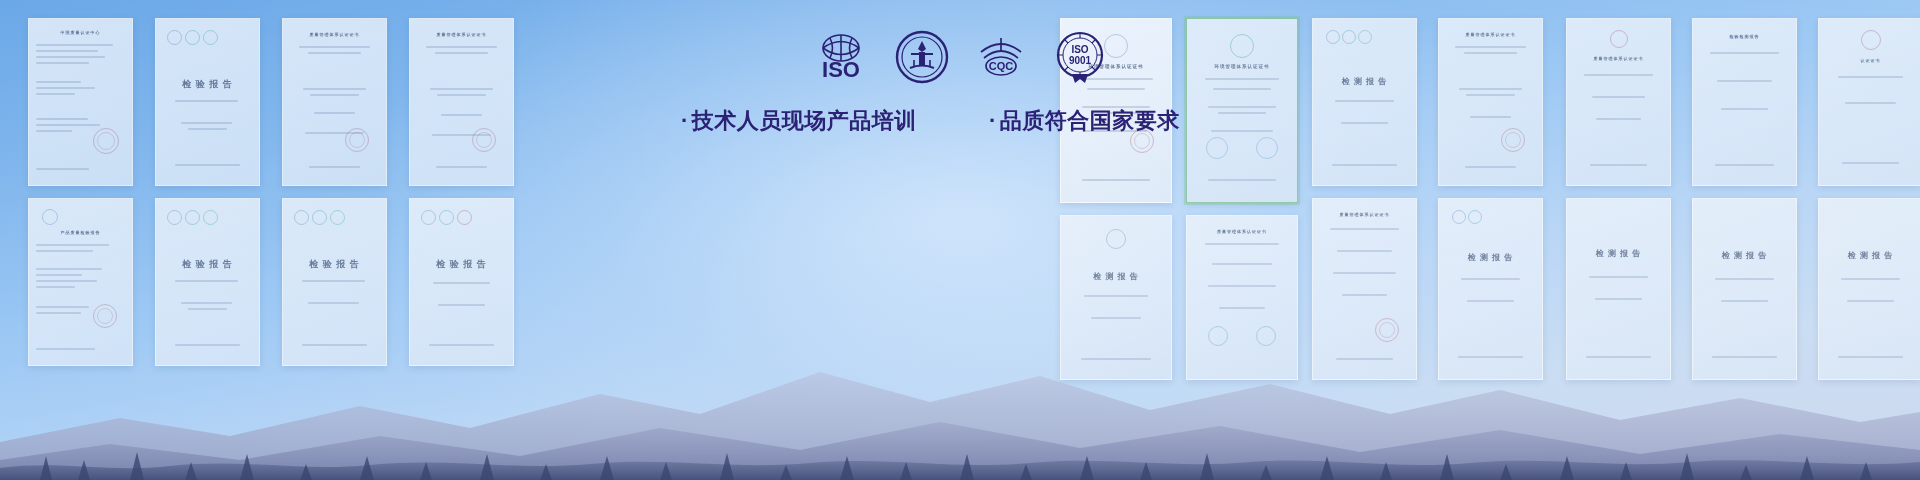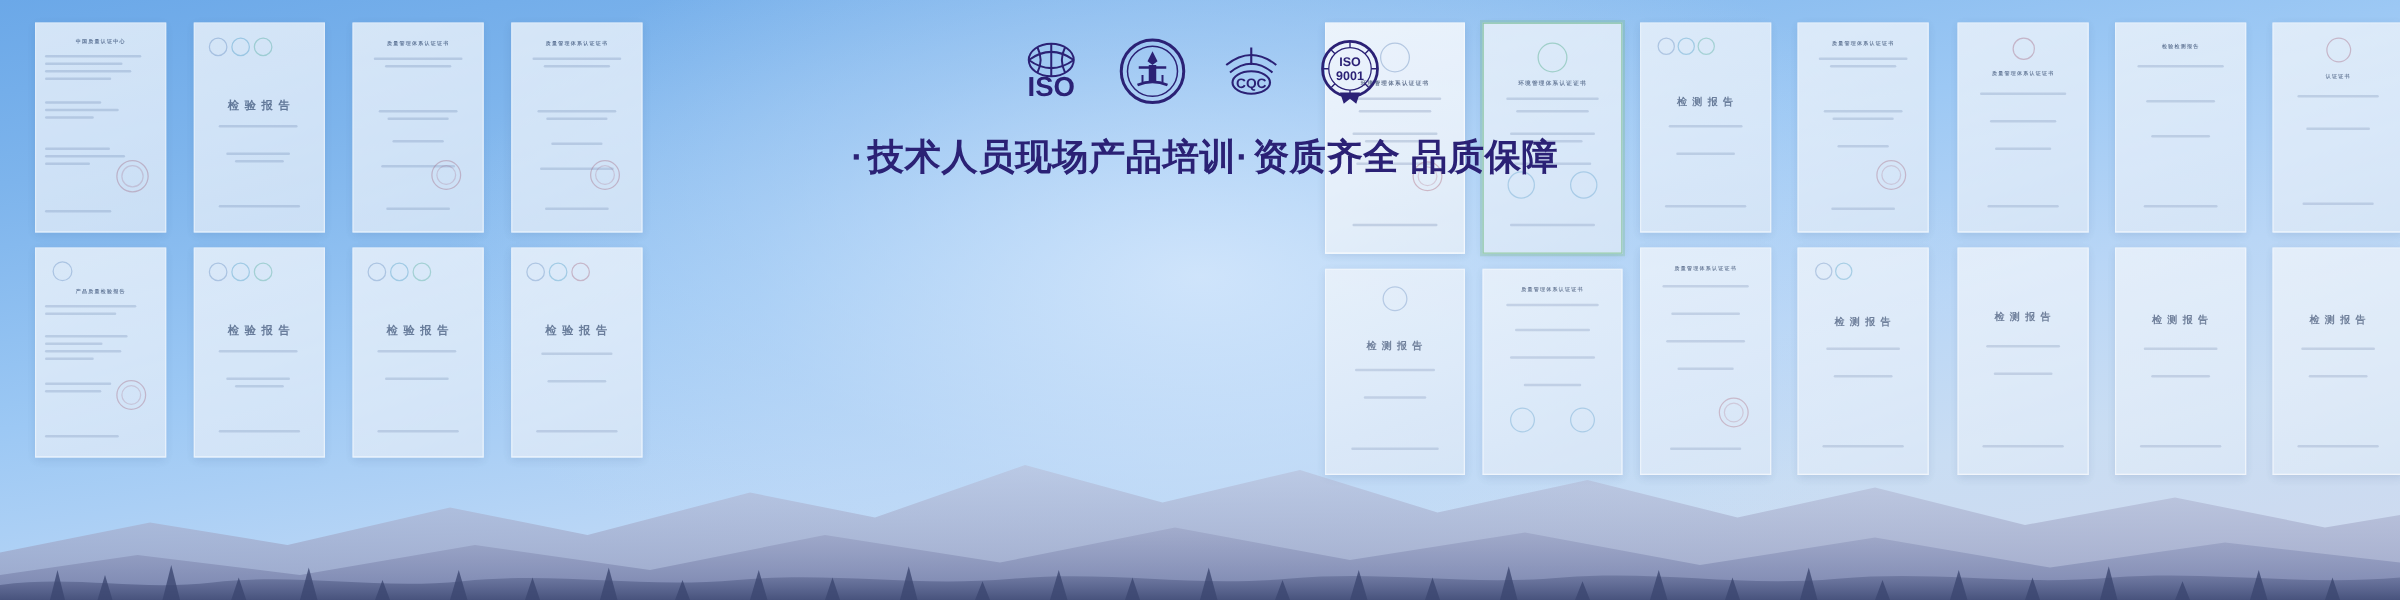--- a/index.html
+++ b/index.html
@@ -86,21 +86,21 @@
     padding:7px 22px 10px 22px;
     white-space:nowrap;
     box-shadow:0 2px 6px rgba(30,25,80,.28);
   }
   .features{
     margin-top:19px;
     display:grid;
     grid-template-columns:290px 250px;
     column-gap:18px; row-gap:11px;
     color:#2b2175;
-    font-size:29px; font-weight:bold; letter-spacing:.5px;
+    font-size:22px; font-weight:bold; letter-spacing:.5px;
   }
   .feature{ white-space:nowrap; }
   .feature .b{ margin-right:3px; }
 </style>
 </head>
 <body>
 
 <div id="banner">
 
   <div class="glow"></div>
@@ -473,17 +473,17 @@
           <text x="27" y="34" text-anchor="middle" fill="#2b2175" font-family="'Liberation Sans',sans-serif" font-size="10" font-weight="bold">9001</text>
           <path d="M19,44 L22,53 L27,49 L32,53 L35,44 Z" fill="#2b2175"></path>
         </svg>
       </div>
     </div>
 
 
 
     <div class="features">
       <div class="feature"><span class="b">·</span><span>技术人员现场产品培训</span></div>
-      <div class="feature"><span class="b">·</span><span>资质齐全 品质保障</span></div>
+      <div class="feature"><span class="b">·</span><span>品质符合国家要求</span></div>
     </div>
 
   </div>
 </div>
 
 </body></html>

